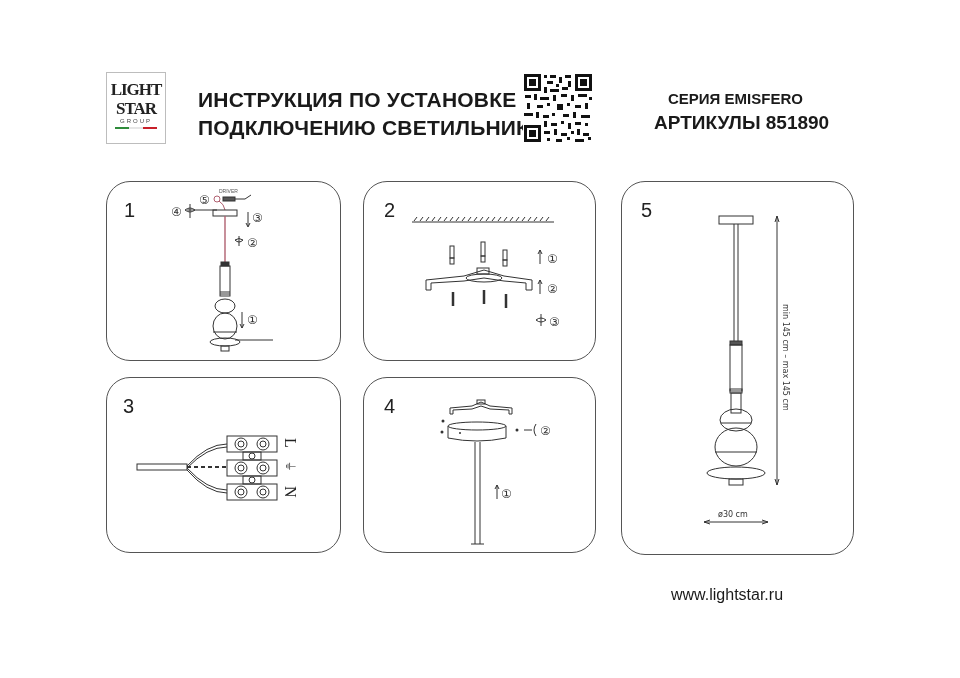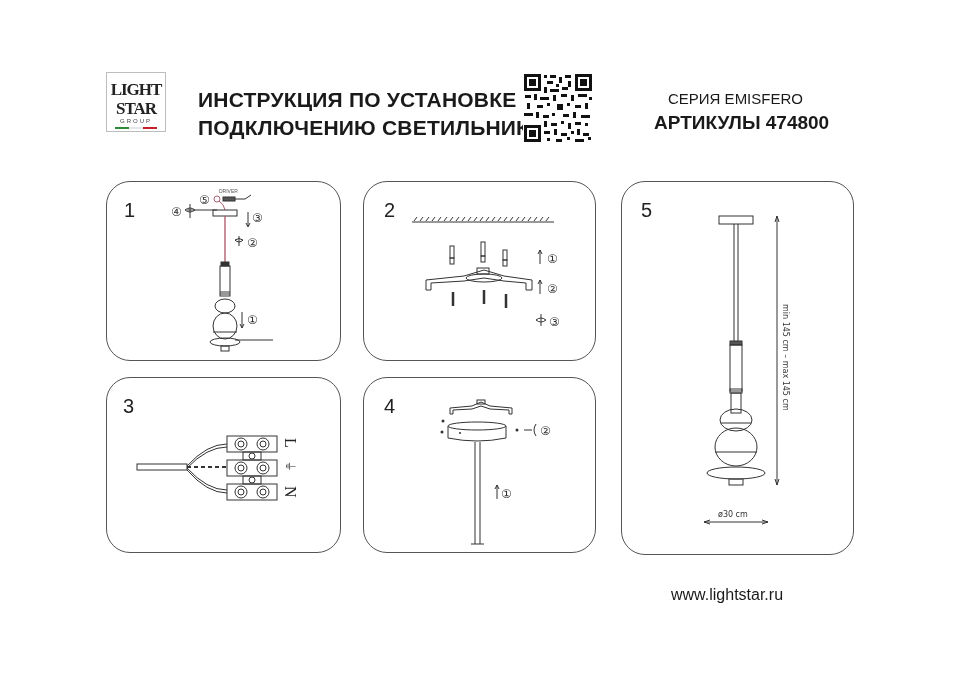--- a/index.html
+++ b/index.html
@@ -1,25 +1,25 @@
 <!DOCTYPE html>
 <html><head>
 <meta charset="utf-8">
 <style>
   html,body{margin:0;padding:0;}
   body{width:960px;height:678px;background:#fff;position:relative;overflow:hidden;font-family:"Liberation Sans",sans-serif;color:#1a1a1a;}
   .abs{position:absolute;}
-  .logo{left:106px;top:72px;width:60px;height:60px;border:1px solid #bdbdbd;box-sizing:border-box;text-align:center;}
+  .logo{left:106px;top:72px;width:60px;height:72px;border:1px solid #bdbdbd;box-sizing:border-box;text-align:center;}
   .logo .l1{font-family:"Liberation Serif",serif;font-weight:bold;font-size:17px;line-height:15px;letter-spacing:-1px;margin-top:9px;color:#222;}
   .logo .l3{font-size:6px;letter-spacing:2px;margin-top:2px;color:#444;}
   .logo .flag{display:flex;justify-content:center;gap:0;margin-top:3px;}
   .logo .flag span{display:block;width:14px;height:2px;}
   .title{left:198px;top:86px;font-weight:bold;font-size:21px;line-height:28px;letter-spacing:0.2px;}
   .qr{left:523px;top:73px;width:70px;height:70px;}
-  .series{left:668px;top:90px;font-weight:normal;font-size:15px;}
+  .series{left:668px;top:90px;font-weight:bold;font-size:15px;}
   .article{left:654px;top:112px;font-weight:bold;font-size:19px;}
   .panel{border:1.3px solid #555;border-radius:24px;box-sizing:border-box;background:#fff;}
   .pnum{position:absolute;font-size:20px;color:#222;}
   .footer{left:671px;top:586px;font-weight:normal;font-size:16px;}
   svg{position:absolute;left:0;top:0;overflow:visible;}
 </style>
 </head>
 <body>
 
 <div class="abs logo">
@@ -98,21 +98,21 @@
       <rect x="24" y="65" width="3" height="3"></rect>
         <rect x="33" y="66" width="6" height="3"></rect>
         <rect x="44" y="64" width="3" height="3"></rect>
         <rect x="52" y="66" width="9" height="3"></rect>
         <rect x="65" y="64" width="3" height="3"></rect>
     </g>
   </svg>
 </div>
 
 <div class="abs series">СЕРИЯ EMISFERO</div>
-<div class="abs article">АРТИКУЛЫ 474800</div>
+<div class="abs article">АРТИКУЛЫ 851890</div>
 
 <div class="abs panel" style="left:106px;top:181px;width:235px;height:180px;">
   <div class="pnum" style="left:17px;top:17px;">1</div>
   <svg width="235" height="180">
     <g stroke="#333" fill="none" stroke-width="1">
 
       <rect x="116" y="15" width="12" height="4" fill="#555"></rect>
       <path d="M128 17 L138 17 L144 13"></path>
       <circle cx="110" cy="17" r="3" stroke="#b06070"></circle>
       <path d="M112 19 Q117 22 118 28" stroke="#b06070"></path>

